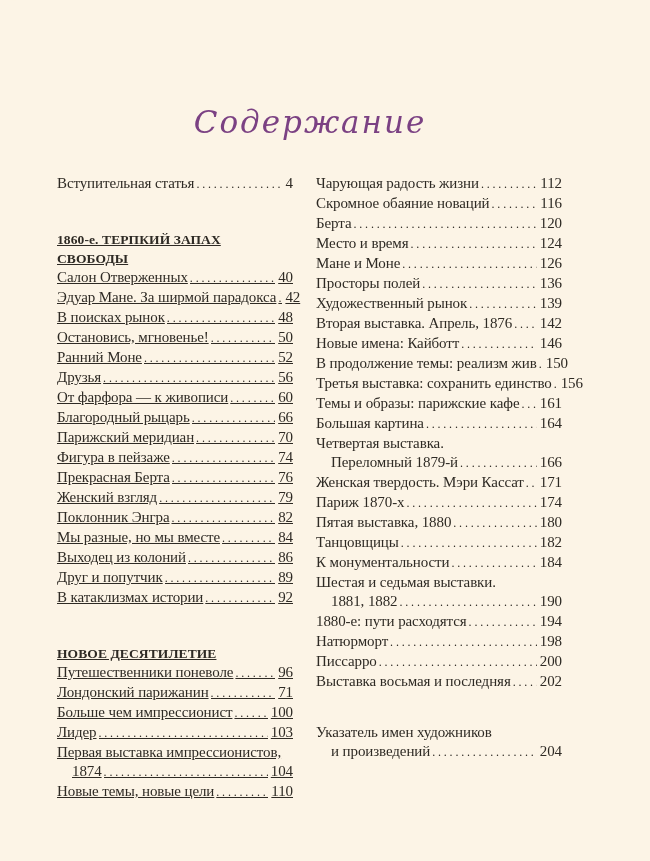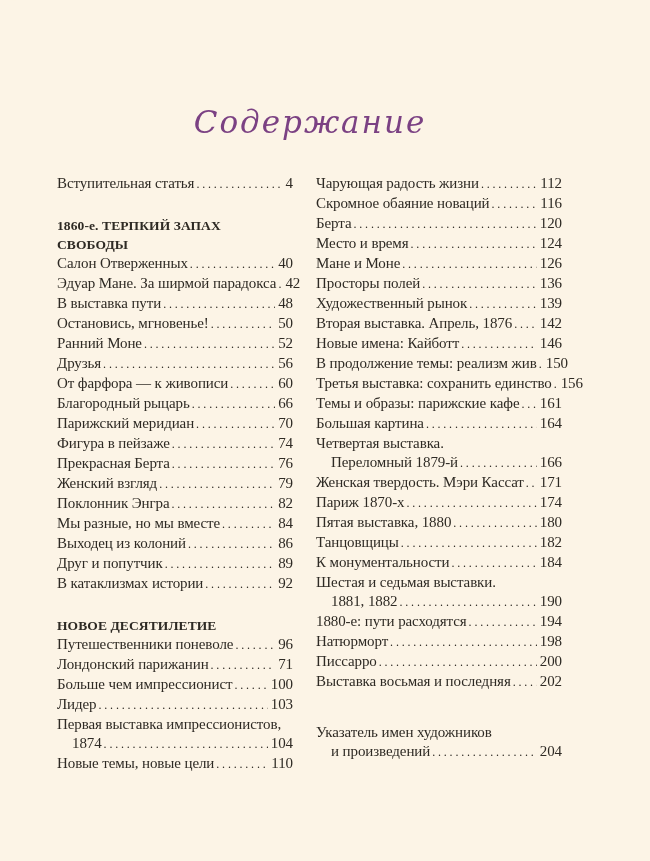--- a/index.html
+++ b/index.html
@@ -37,21 +37,21 @@
     left: 57px;
     width: 505px;
   }
   .col {
     position: absolute;
     top: 0;
   }
   .col-left  { left: 0;     width: 236px; }
   .col-right { left: 259px; width: 246px; }
 
-  .col-left  .section + .section { margin-top: 22px; }
+  .col-left  .section + .section { margin-top: 36px; text-decoration: underline; }
   .col-right .section + .section { margin-top: 31px; }
 
   .toc-header {
     font-size: 13.5px;
     font-weight: bold;
     line-height: 19px;
     letter-spacing: 0.1px;
     color: var(--text-color, #2e2a24);
   }
   .entry {
@@ -104,21 +104,21 @@
             <span class="label">Салон Отверженных</span>
             <span class="dots"></span>
             <span class="num">40</span>
           </div>
           <div class="entry">
             <span class="label">Эдуар Мане. За ширмой парадокса</span>
             <span class="dots"></span>
             <span class="num">42</span>
           </div>
           <div class="entry">
-            <span class="label">В выставка пути</span>
+            <span class="label">В поисках рынок</span>
             <span class="dots"></span>
             <span class="num">48</span>
           </div>
           <div class="entry">
             <span class="label">Остановись, мгновенье!</span>
             <span class="dots"></span>
             <span class="num">50</span>
           </div>
           <div class="entry">
             <span class="label">Ранний Моне</span>

